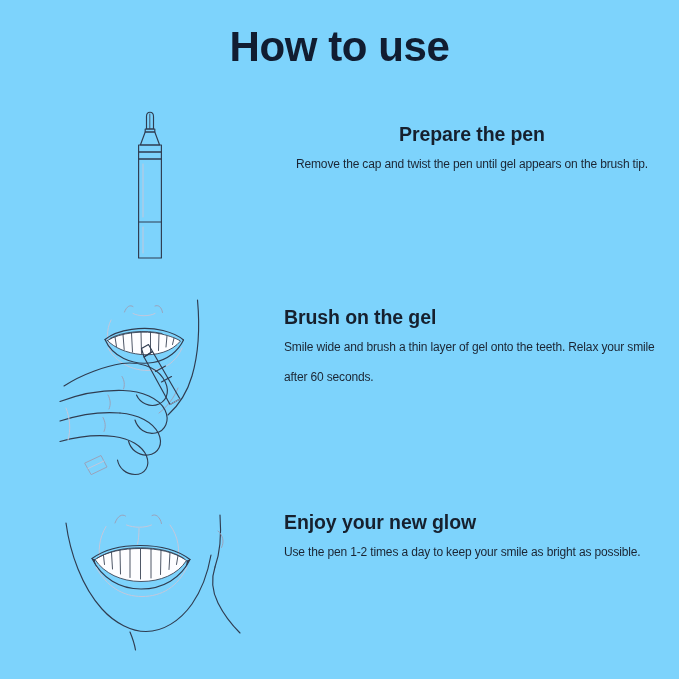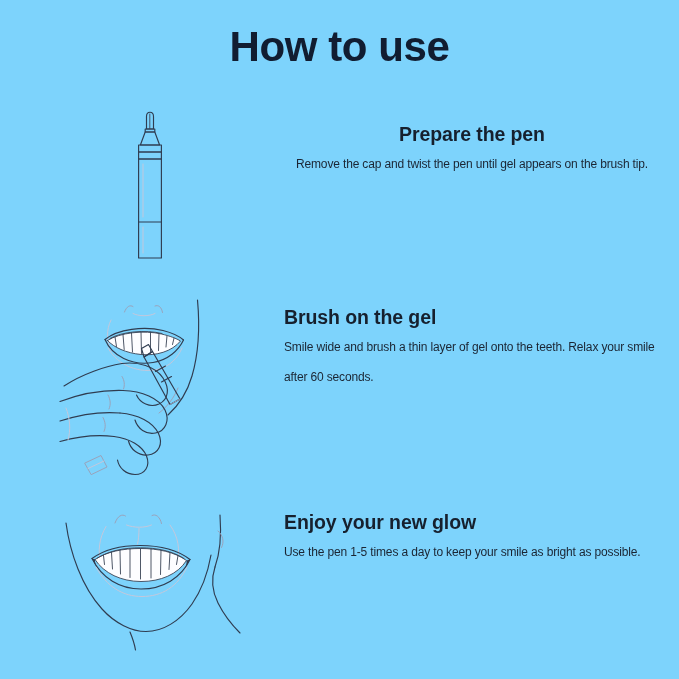--- a/index.html
+++ b/index.html
@@ -263,17 +263,17 @@
         <line class="ink-thin" x1="101.0" y1="55.5" x2="100.5" y2="79.5"></line>
         <line class="ink-thin" x1="110.0" y1="57.5" x2="109.0" y2="74.5"></line>
         <line class="ink-thin" x1="118.0" y1="60.5" x2="116.5" y2="69.5"></line>
 
         <path class="mouth-dark" d="M32.0 63.5 C34.0 67.5 36.0 71.0 38.5 74.0 C36.0 70.5 34.5 67.0 35.0 64.5 Z"></path>
         <path class="mouth-dark" d="M130.0 64.5 C128.0 68.5 126.0 72.0 123.5 75.0 C126.0 71.5 127.0 68.0 126.5 65.5 Z"></path>
       </svg>
     </div>
     <div class="step-text">
       <p class="step-heading">Enjoy your new glow</p>
-      <p class="step-body">Use the pen 1-5 times a day to keep your smile as bright as possible.</p>
+      <p class="step-body">Use the pen 1-2 times a day to keep your smile as bright as possible.</p>
     </div>
   </div>
 
 </div>
 
 </body></html>

